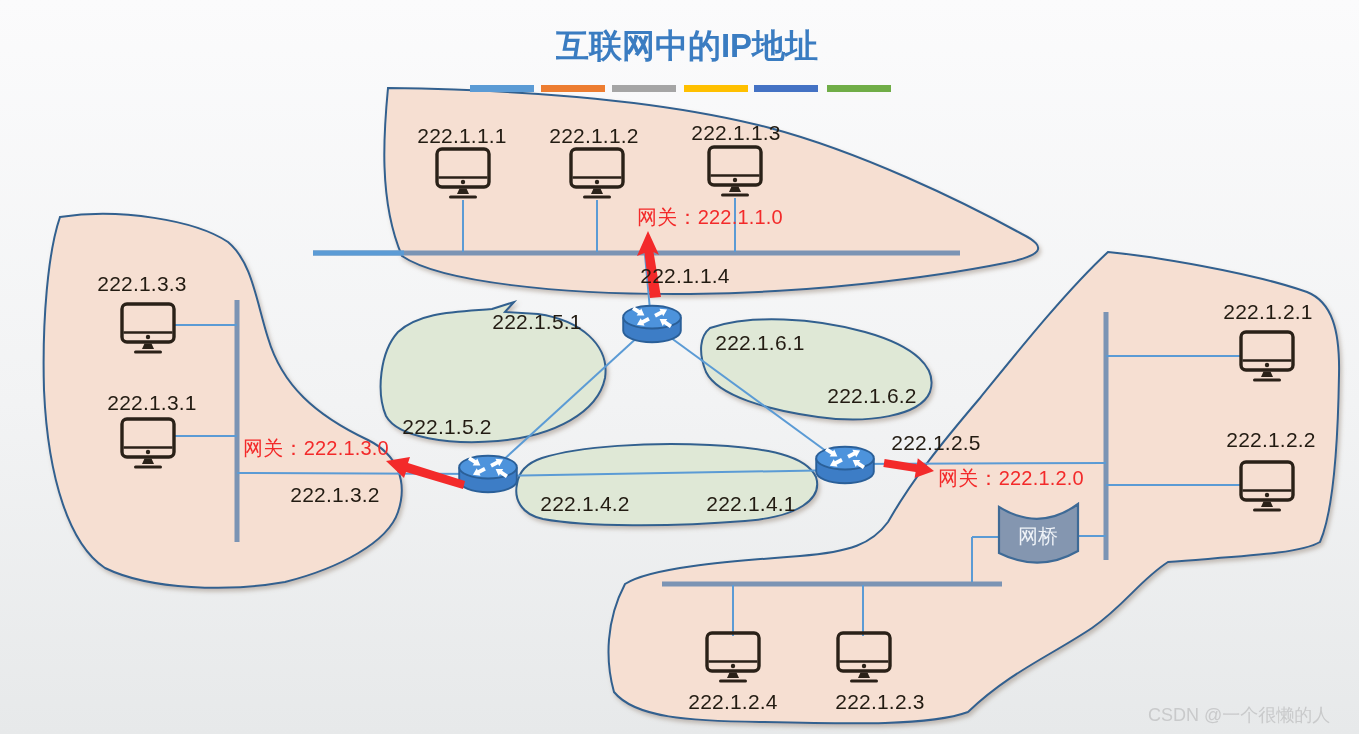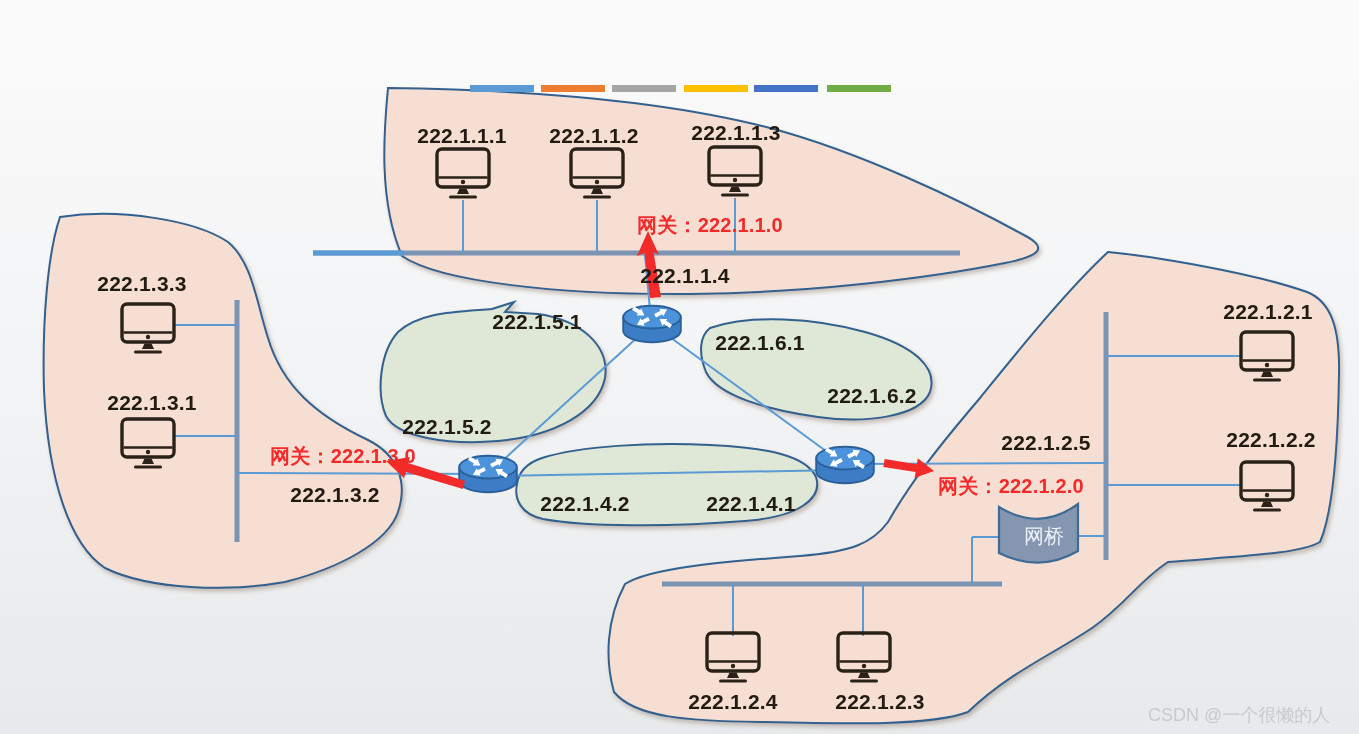--- a/index.html
+++ b/index.html
@@ -9,27 +9,27 @@
     font-family:"Liberation Sans", sans-serif;
   }
   svg.layer { position:absolute; left:0; top:0; }
   .title {
     position:absolute; transform:translateX(-50%);
     color:#3a7cc1; font-size:33px; font-weight:bold; white-space:nowrap;
   }
   .bar { position:absolute; top:85px; width:64px; height:7px; }
   .lbl {
     position:absolute; transform:translateX(-50%);
-    color:#221b12; font-size:21px; font-weight:700; white-space:nowrap;
+    color:#221b12; font-size:21px; font-weight:400; white-space:nowrap;
     letter-spacing:.2px;
   }
-  .red { color:#f32a2a; font-size:20px;margin-top:8px; }
+  .red { color:#f32a2a; font-size:20px; }
   .bridge-text {
     position:absolute; transform:translate(-50%,-50%);
-    color:#eef2f7; font-size:20px; white-space:nowrap;margin-left:6px;
+    color:#eef2f7; font-size:20px; white-space:nowrap;
   }
   .watermark {
     position:absolute; left:1148px; top:703px;
     color:#c9cacb; font-size:18px; white-space:nowrap;
   }
 </style>
 </head>
 <body>
 
 <div class="stage">
@@ -128,47 +128,48 @@
     <use href="#router" x="456" y="449" width="64" height="50"></use>
     <use href="#router" x="813" y="440" width="64" height="50"></use>
 
     <g fill="#f32a2a">
       <polygon points="648,231 637,256 644.5,253 650,298 661,297 653.5,252 659,255"></polygon>
       <polygon points="386,461 410,457 408,463 465,481 463,489 406,472 404,478"></polygon>
       <polygon points="934,471 914.6,478.1 915.6,472.1 883.4,467 884.6,459.1 916.9,464.3 917.8,458.3"></polygon>
     </g>
   </svg>
 
+  <div class="title" style="left:687px; top:24px">互联网中的IP地址</div>
   <div class="bar" style="left: 470px; background-color: rgb(91, 155, 213);"></div>
   <div class="bar" style="left: 541px; background-color: rgb(237, 125, 49);"></div>
   <div class="bar" style="left: 612px; background-color: rgb(165, 165, 165);"></div>
   <div class="bar" style="left: 684px; background-color: rgb(255, 192, 0);"></div>
   <div class="bar" style="left: 754px; background-color: rgb(68, 114, 196);"></div>
   <div class="bar" style="left: 827px; background-color: rgb(112, 173, 71);"></div>
 
   <div class="lbl" style="left:462px; top:124px">222.1.1.1</div>
   <div class="lbl" style="left:594px; top:124px">222.1.1.2</div>
   <div class="lbl" style="left:736px; top:121px">222.1.1.3</div>
   <div class="lbl red" style="left:710px; top:204px">网关：222.1.1.0</div>
   <div class="lbl" style="left:685px; top:264px">222.1.1.4</div>
 
   <div class="lbl" style="left:142px; top:272px">222.1.3.3</div>
   <div class="lbl" style="left:152px; top:391px">222.1.3.1</div>
-  <div class="lbl red" style="left:343px; top:435px">网关：222.1.3.0</div>
+  <div class="lbl red" style="left:316px; top:435px">网关：222.1.3.0</div>
   <div class="lbl" style="left:335px; top:483px">222.1.3.2</div>
 
   <div class="lbl" style="left:537px; top:310px">222.1.5.1</div>
   <div class="lbl" style="left:447px; top:415px">222.1.5.2</div>
   <div class="lbl" style="left:760px; top:331px">222.1.6.1</div>
   <div class="lbl" style="left:872px; top:384px">222.1.6.2</div>
   <div class="lbl" style="left:585px; top:492px">222.1.4.2</div>
   <div class="lbl" style="left:751px; top:492px">222.1.4.1</div>
 
   <div class="lbl" style="left:1268px; top:300px">222.1.2.1</div>
   <div class="lbl" style="left:1271px; top:428px">222.1.2.2</div>
-  <div class="lbl" style="left:1046px; top:431px">222.1.2.5</div>
+  <div class="lbl" style="left:936px; top:431px">222.1.2.5</div>
   <div class="lbl red" style="left:1011px; top:465px">网关：222.1.2.0</div>
   <div class="bridge-text" style="left:1038px; top:536px">网桥</div>
   <div class="lbl" style="left:733px; top:690px">222.1.2.4</div>
   <div class="lbl" style="left:880px; top:690px">222.1.2.3</div>
 
   <div class="watermark">CSDN @一个很懒的人</div>
 </div>
 
 </body></html>

